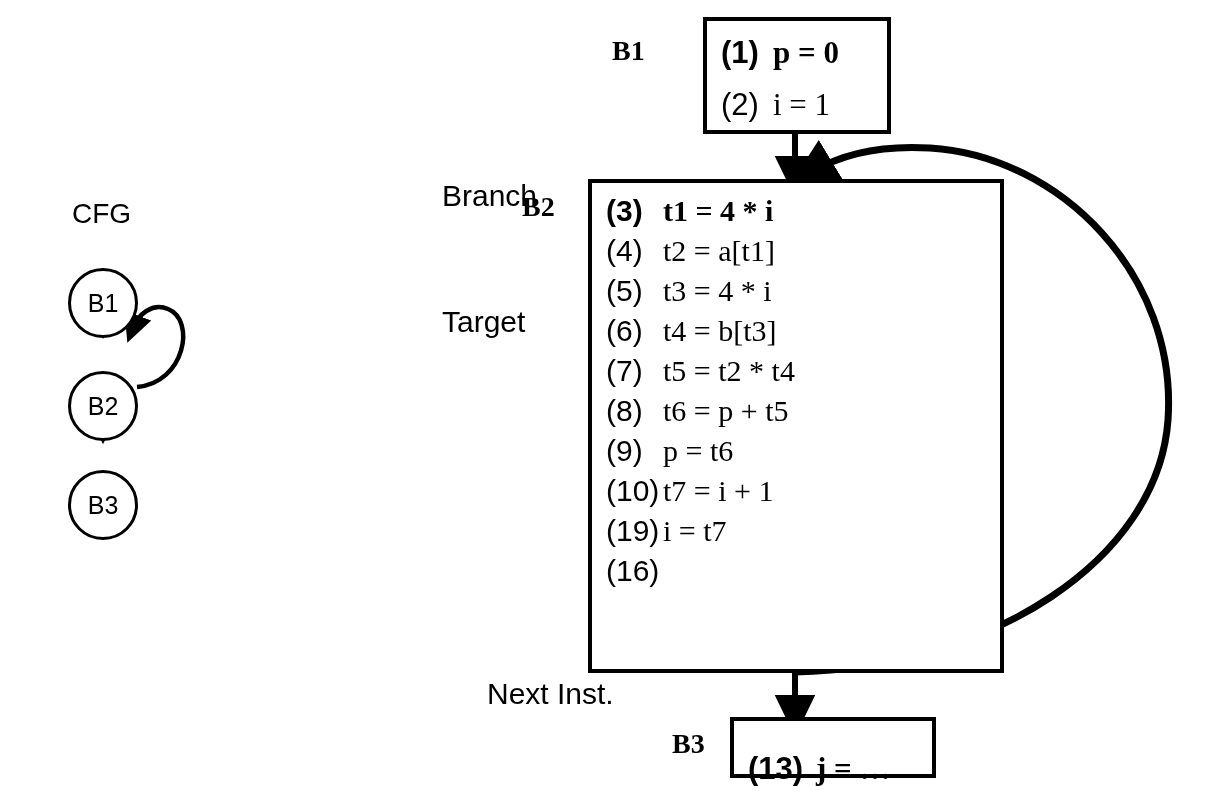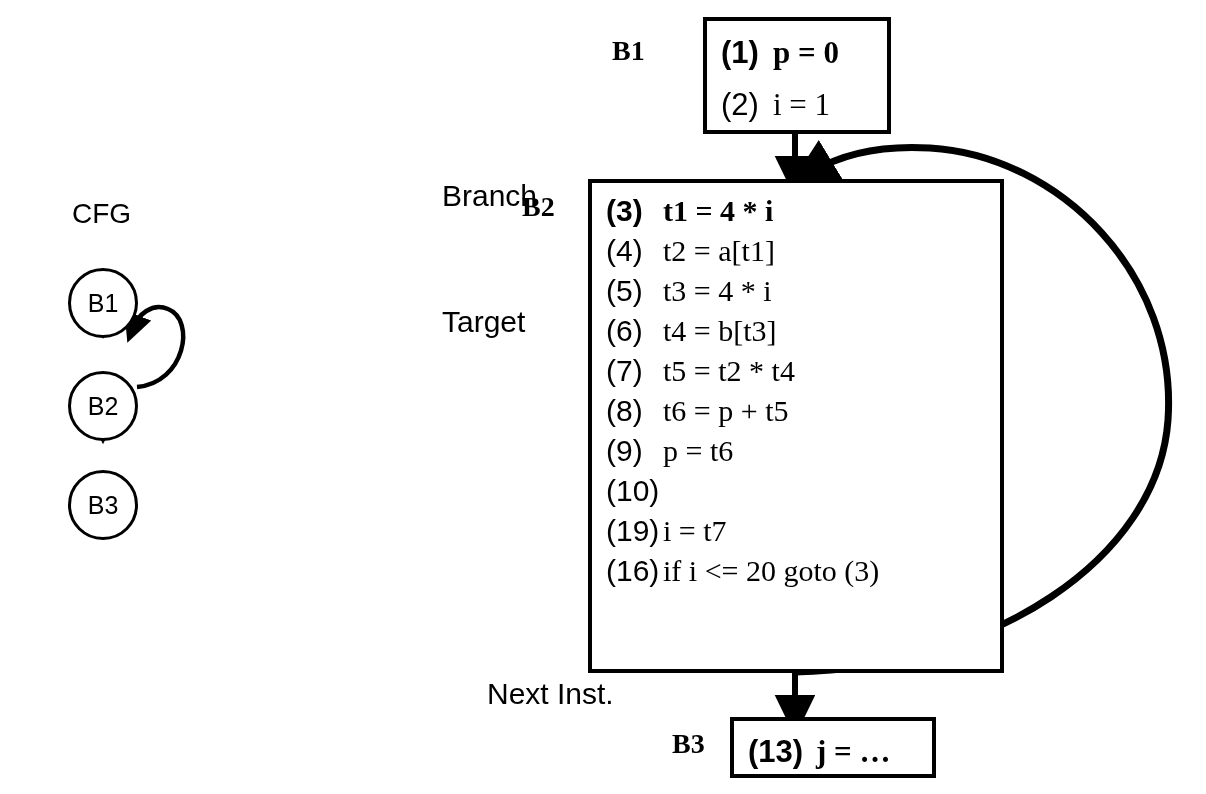--- a/index.html
+++ b/index.html
@@ -102,21 +102,21 @@
     top: 179px;
     width: 416px;
     height: 494px;
     padding: 8px 0 0 14px;
   }
   #box-b3 {
     left: 730px;
     top: 717px;
     width: 206px;
     height: 61px;
-    padding: 6px 0 0 14px;
+    padding: 23px 0 0 14px;
   }
   .code-line {
     display: flex;
     align-items: baseline;
     font-family: "Liberation Sans", sans-serif;
     font-size: 30px;
     line-height: 40px;
     color: #000;
     white-space: pre;
   }
@@ -214,22 +214,22 @@
     </div>
 
   <div class="code-box" id="box-b2">
       <div class="code-line bold"><span class="num">(3)</span><span class="txt">t1 = 4 * i</span></div>
       <div class="code-line"><span class="num">(4)</span><span class="txt">t2 = a[t1]</span></div>
       <div class="code-line"><span class="num">(5)</span><span class="txt">t3 = 4 * i</span></div>
       <div class="code-line"><span class="num">(6)</span><span class="txt">t4 = b[t3]</span></div>
       <div class="code-line"><span class="num">(7)</span><span class="txt">t5 = t2 * t4</span></div>
       <div class="code-line"><span class="num">(8)</span><span class="txt">t6 = p + t5</span></div>
       <div class="code-line"><span class="num">(9)</span><span class="txt">p = t6</span></div>
-      <div class="code-line"><span class="num">(10)</span></div>
+      <div class="code-line"><span class="num">(10)</span><span class="txt">t7 = i + 1</span></div>
       <div class="code-line"><span class="num">(19)</span><span class="txt">i = t7</span></div>
-      <div class="code-line"><span class="num">(16)</span><span class="txt">if i &lt;= 20 goto (3)</span></div>
+      <div class="code-line"><span class="num">(16)</span></div>
     </div>
 
   <div class="code-box" id="box-b3">
       <div class="code-line bold"><span class="num">(13)</span><span class="txt">j = …</span></div>
     </div>
 
 </div>
 
 </body></html>

